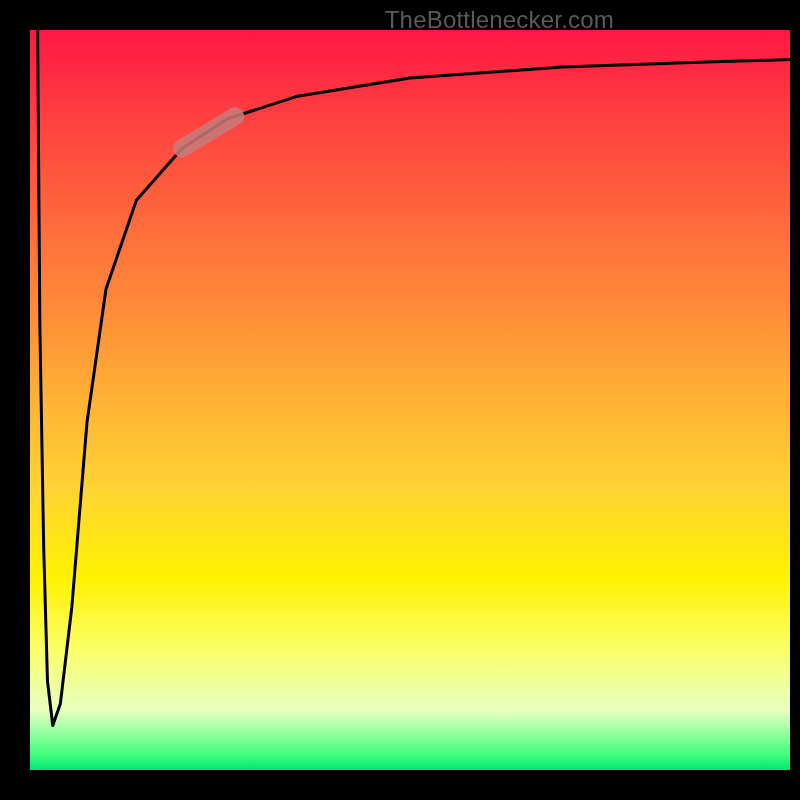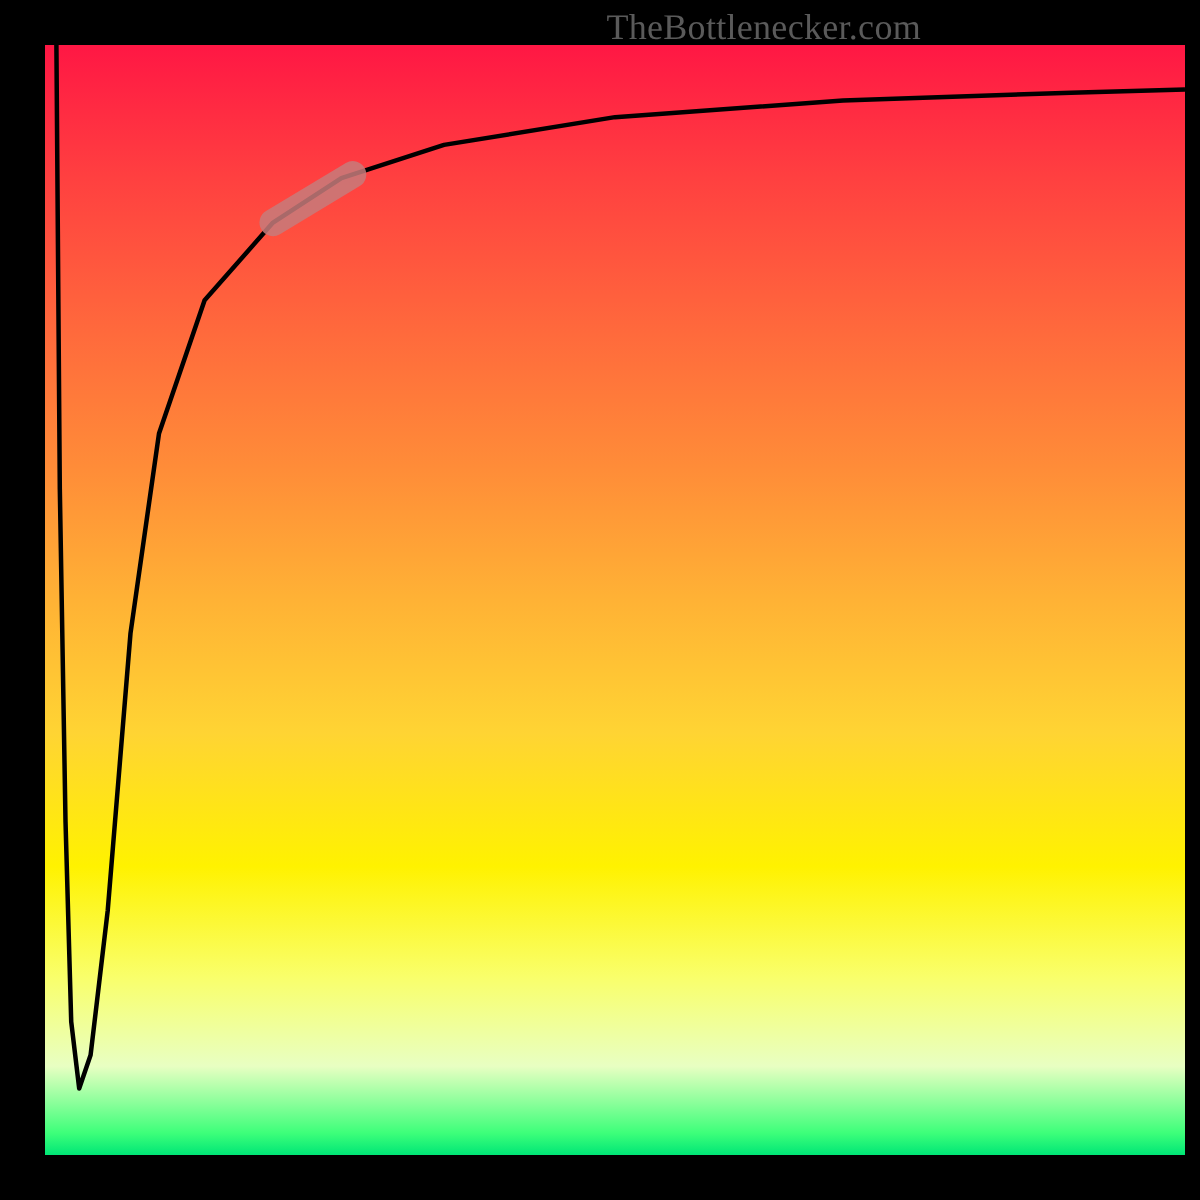--- a/index.html
+++ b/index.html
@@ -8,21 +8,20 @@
     width: 800px;
     height: 800px;
     background: #000;
     font-family: Arial, Helvetica, sans-serif;
   }
   .frame {
     position: relative;
     width: 632px;
     height: 800px;
     background: #000;
-    font-family: Liberation Serif, serif;
   }
   .plot-area {
     position: absolute;
     
     left: 30px;
     top: 30px;
     width: 760px;
     height: 740px;
     background: linear-gradient(
       to bottom,

